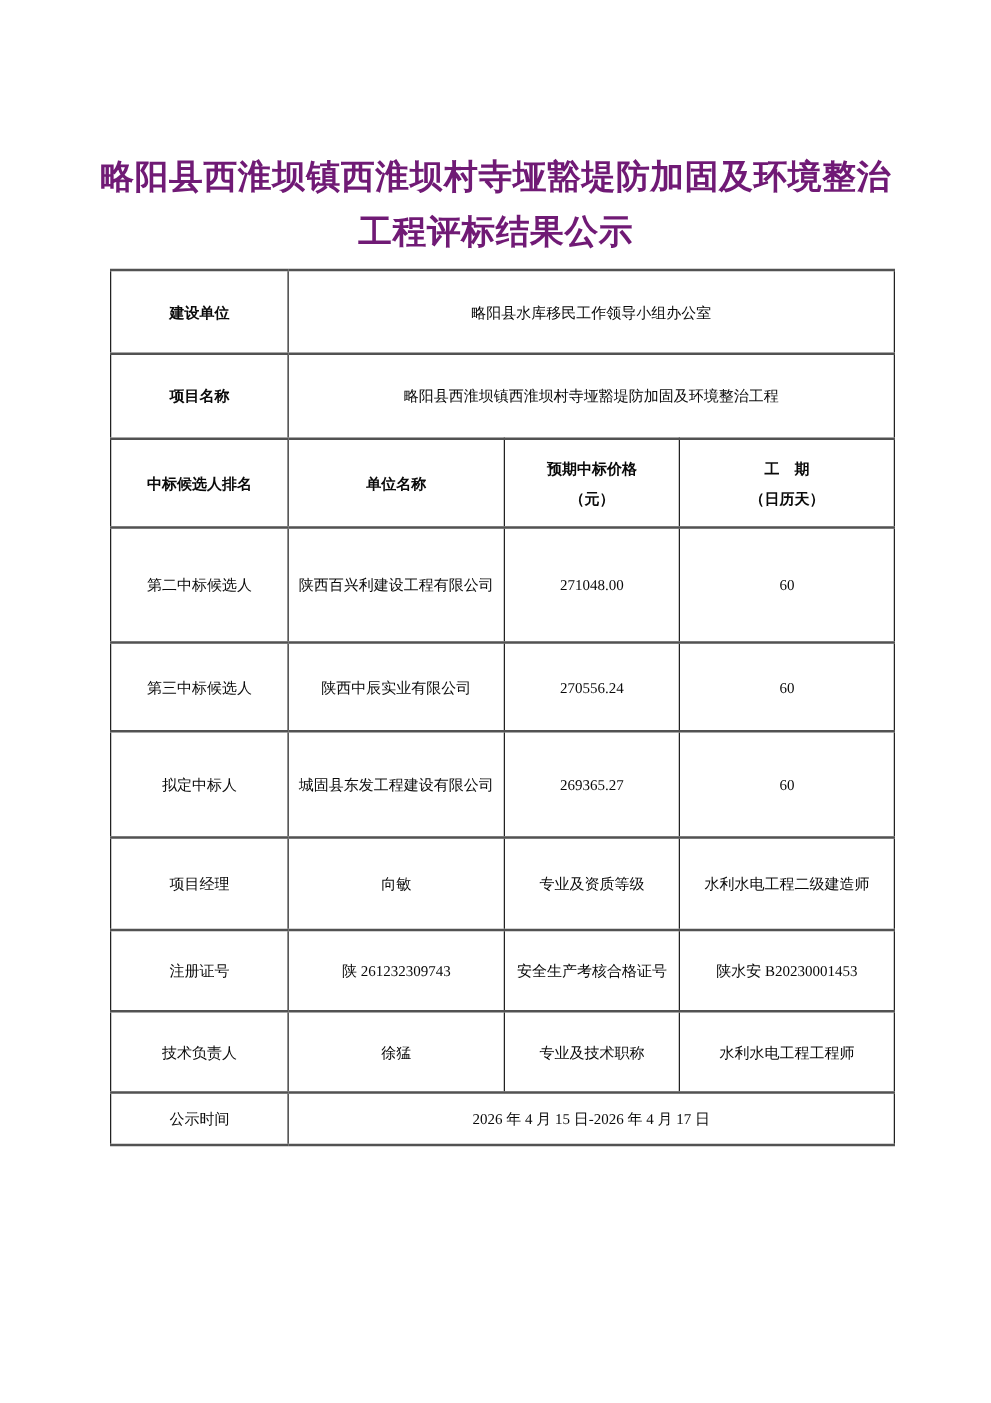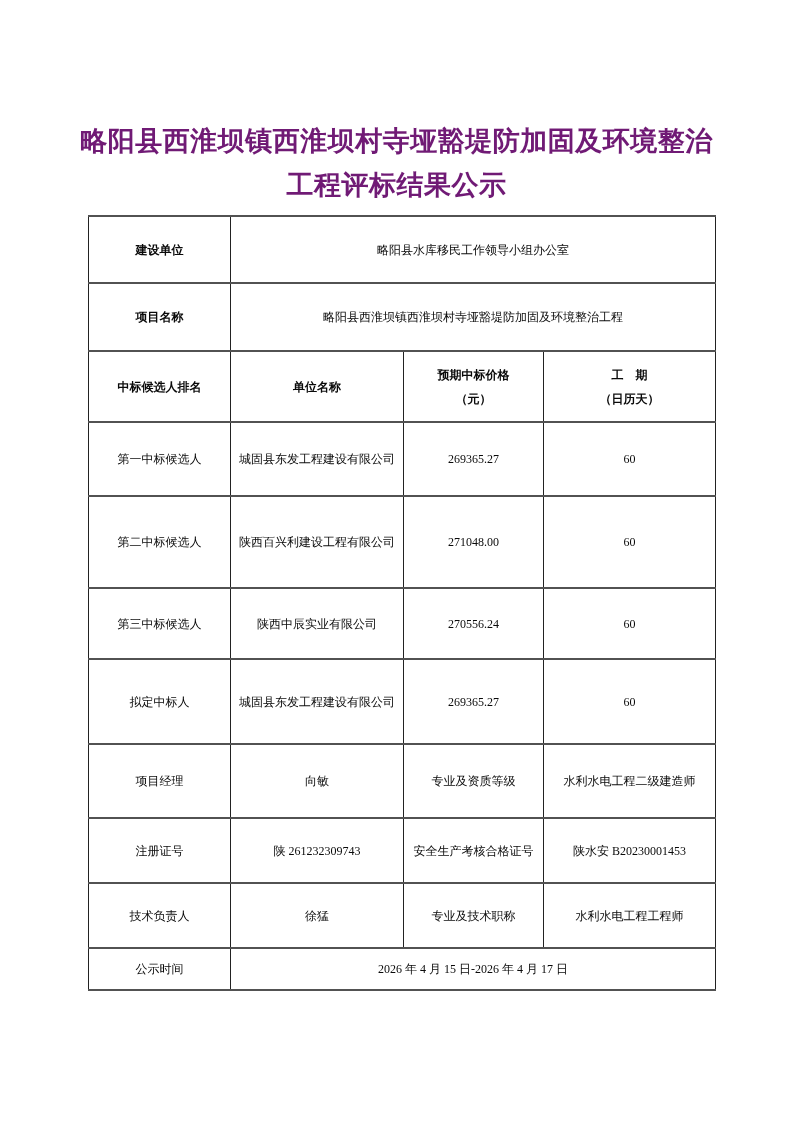--- a/index.html
+++ b/index.html
@@ -84,26 +84,20 @@
         <td class="serif" colspan="3">略阳县西淮坝镇西淮坝村寺垭豁堤防加固及环境整治工程</td>
       </tr>
       <tr style="height:71px">
         <td class="lbl">中标候选人排名</td>
         <td class="lbl">单位名称</td>
         <td class="lbl">预期中标价格
 （元）</td>
         <td class="lbl">工　期
 （日历天）</td>
       </tr>
-      <tr style="height:74px">
-        <td class="serif">第一中标候选人</td>
-        <td class="serif">城固县东发工程建设有限公司</td>
-        <td class="serif">269365.27</td>
-        <td class="serif">60</td>
-      </tr>
       <tr style="height:92px">
         <td class="serif">第二中标候选人</td>
         <td class="serif">陕西百兴利建设工程有限公司</td>
         <td class="serif">271048.00</td>
         <td class="serif">60</td>
       </tr>
       <tr style="height:71px">
         <td class="serif">第三中标候选人</td>
         <td class="serif">陕西中辰实业有限公司</td>
         <td class="serif">270556.24</td>

